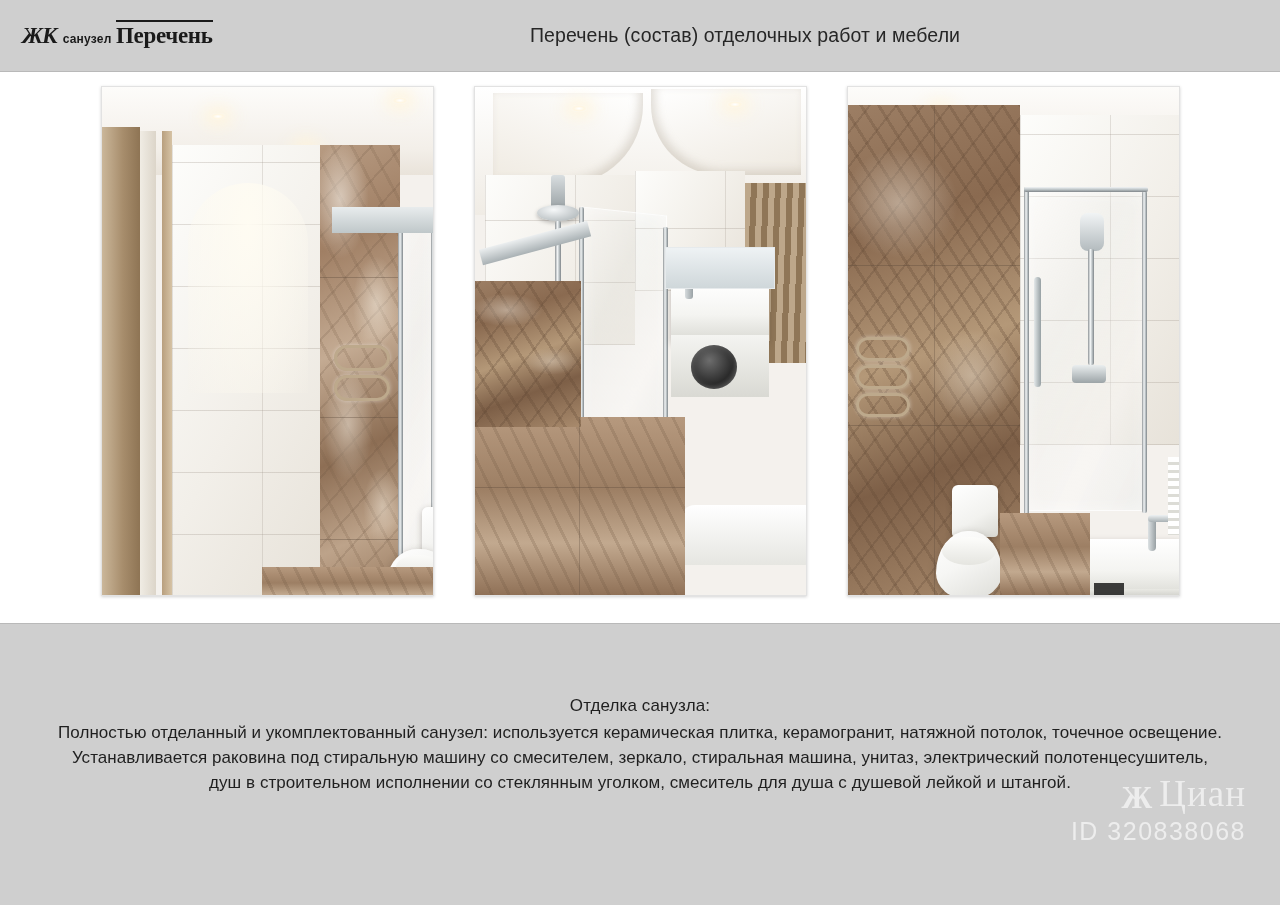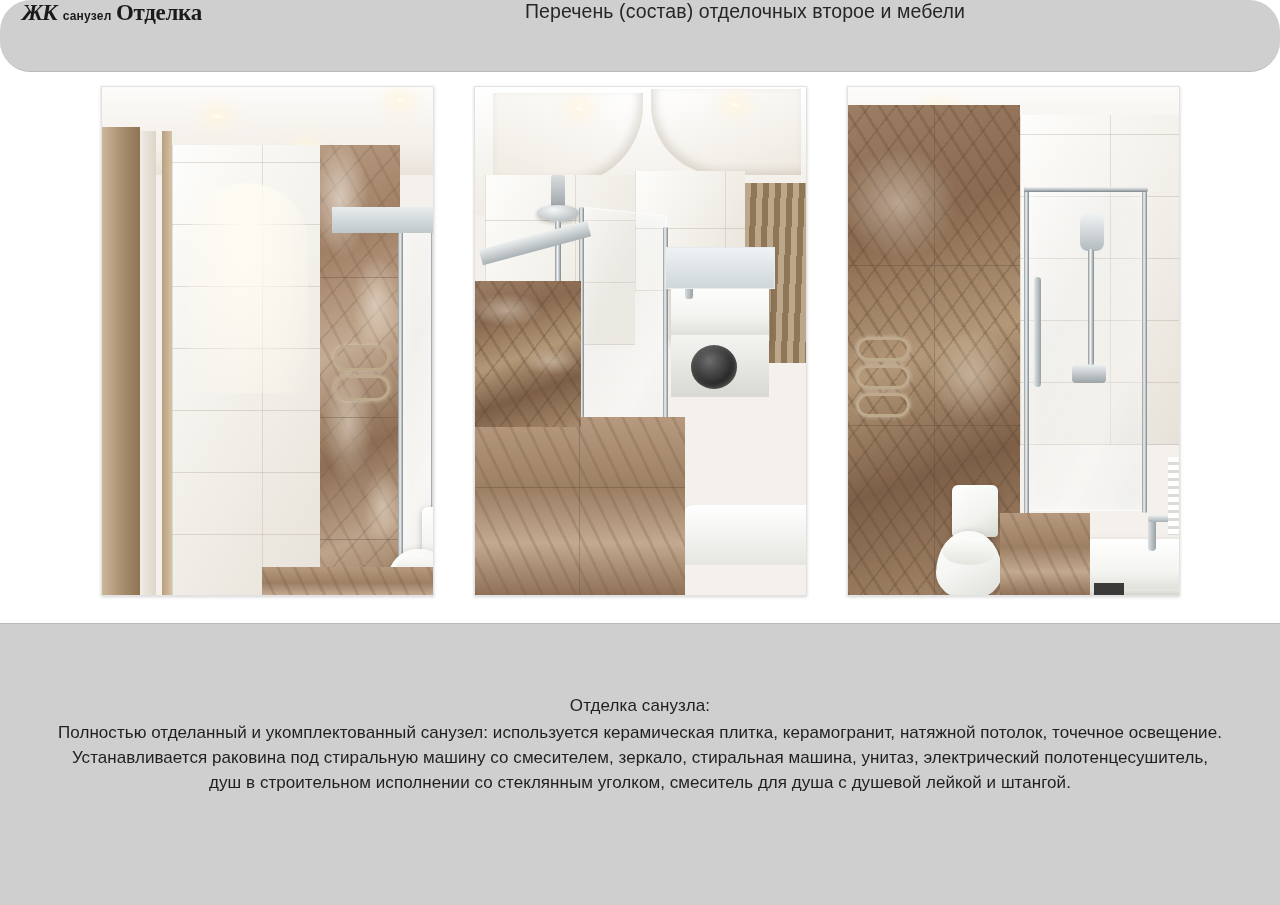--- a/index.html
+++ b/index.html
@@ -15,24 +15,23 @@
     overflow: hidden;
     position: relative;
   }
 
   
   .header {
     height: 72px;
     background: #cfcfcf;
     border-bottom: 1px solid #b9b9b9;
     display: flex;
-    align-items: flex-start;
+    align-items: center;
     padding: 0 22px;
     position: relative;
-    border-radius: 31px;
   }
   .logo-block {
     width: 210px;
     flex: 0 0 210px;
     display: flex;
     align-items: center;
     gap: 6px;
     color: #1a1a1a;
   }
   .logo-zh {
@@ -221,24 +220,24 @@
   }
 </style>
 </head>
 <body>
 
 <div class="header">
   <div class="logo-block">
     <span class="logo-zh">ЖК</span>
     <span>
       <span class="logo-small">санузел</span>
-      <span class="logo-main">Отделка</span>
+      <span class="logo-main">Перечень</span>
     </span>
   </div>
-  <div class="header-title">Перечень (состав) отделочных второе и мебели</div>
+  <div class="header-title">Перечень (состав) отделочных работ и мебели</div>
 </div>
 
 <div class="gallery">
 
   <div class="photo">
     <div class="ceiling"></div>
     <div class="spot" style="left:108px; top:26px;"></div>
     <div class="spot" style="left:196px; top:58px;"></div>
     <div class="spot" style="left:290px; top:10px;"></div>
 
@@ -355,13 +354,19 @@
 
     <div class="floor-marble" style="left:152px;top:426px;width:90px;height:84px;"></div>
   </div>
 
 </div>
 
 <div class="text-band">
   <h2>Отделка санузла:</h2>
   <p>Полностью отделанный и укомплектованный санузел: используется керамическая плитка, керамогранит, натяжной потолок, точечное освещение. Устанавливается раковина под стиральную машину со смесителем, зеркало, стиральная машина, унитаз, электрический полотенцесушитель, душ в строительном исполнении со стеклянным уголком,  смеситель для душа с душевой лейкой и штангой.</p>
 
+  <div class="watermark">
+    <div class="wm-brand">
+      <span class="wm-logo">Ж</span><span>Циан</span>
+    </div>
+    <div class="wm-id">ID 320838068</div>
+  </div>
 </div>
 
 </body></html>

